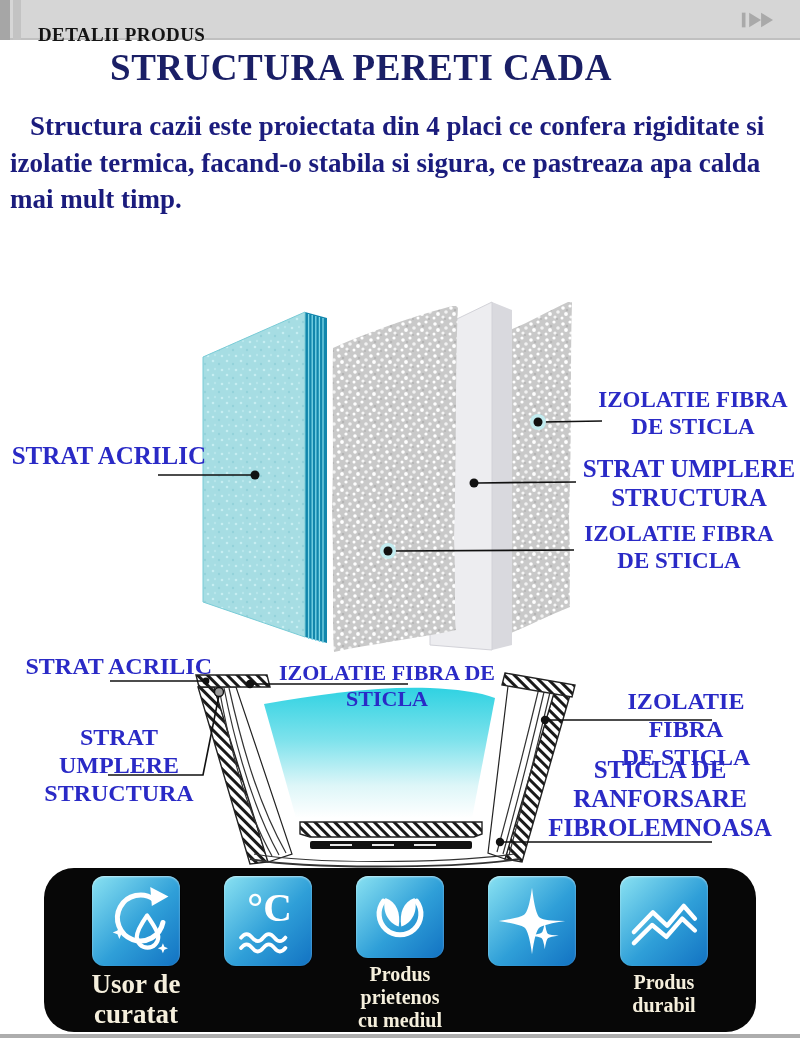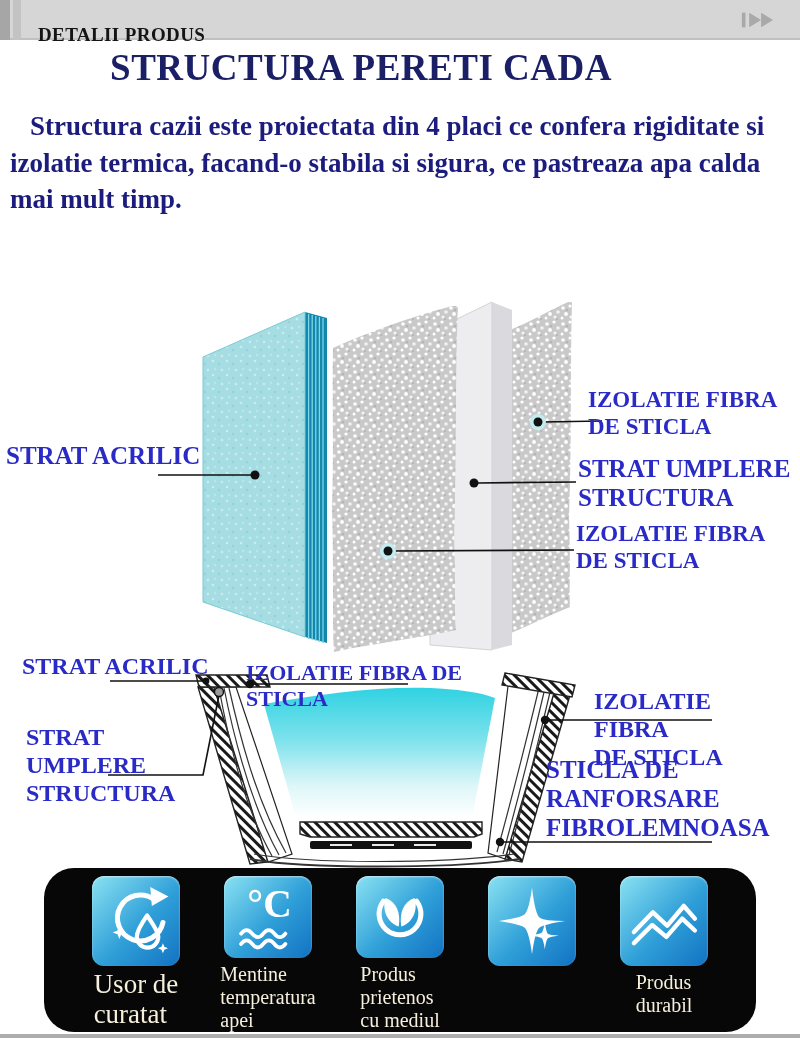--- a/index.html
+++ b/index.html
@@ -27,22 +27,22 @@
     font-size:37px;font-weight:bold;color:var(--title-navy);letter-spacing:.5px;padding-left:16px;}
   .para{position:absolute;left:10px;width:782px;font-size:27px;font-weight:bold;
     color:var(--navy);line-height:1.36;text-indent:20px;}
   .para1{top:96px;margin-top:12px;}
   .para2{top:211px;}
 
   
   .diag1{position:absolute;top:288px;left:0;width:800px;height:374px;}
   .diag2{position:absolute;top:648px;left:0;width:800px;height:222px;}
   .diag1 svg,.diag2 svg{position:absolute;top:0;left:0;}
-  .dlabel{position:absolute;font-weight:bold;color:var(--label-blue);white-space:pre-line;line-height:1.16;}
-  .dlabel.left-align{text-align:left;}
+  .dlabel{position:absolute;font-weight:bold;color:var(--label-blue);white-space:pre-line;text-align:center;line-height:1.16;}
+  .dlabel.left-align{text-align:right;}
 
   .d1-acrilic{left:6px;top:153px;width:200px;font-size:25px;}
   .d1-izo-top{left:588px;top:99px;width:210px;font-size:23px;}
   .d1-umplere{left:578px;top:166px;width:222px;font-size:25px;}
   .d1-izo-mid{left:576px;top:233px;width:206px;font-size:23px;}
 
   .d2-acrilic{left:22px;top:5px;width:190px;font-size:24px;}
   .d2-izo-center{left:246px;top:12px;width:282px;font-size:22px;}
   .d2-izo-right{left:594px;top:40px;width:184px;font-size:24px;}
   .d2-umplere{left:26px;top:76px;width:186px;font-size:24px;}
@@ -51,22 +51,22 @@
   
   .features{position:absolute;top:868px;left:44px;width:712px;height:164px;
     background:#070707;border-radius:30px;display:flex;justify-content:space-between;
     padding:8px 26px 0 26px;}
   .feature{width:132px;display:flex;flex-direction:column;align-items:center;}
   .tile{width:88px;height:90px;border-radius:12px;
     background:linear-gradient(135deg,var(--tile-top) 0%,var(--tile-mid) 55%,var(--tile-bottom) 100%);
     box-shadow:inset 0 1px 2px rgba(255,255,255,.55), 0 0 0 1px rgba(0,0,0,.45);
     display:flex;align-items:center;justify-content:center;}
   .tile svg{width:76px;height:76px;}
-  .caption{margin-top:5px;font-weight:normal;color:var(--caption-cream);
-    font-size:20px;line-height:1.15;white-space:pre-line;}
+  .caption{margin-top:5px;font-weight:bold;color:var(--caption-cream);
+    font-size:20px;line-height:1.15;text-align:center;white-space:pre-line;}
   .caption.big{font-size:27px;line-height:1.12;margin-top:3px;}
 
   .bottom-line{position:absolute;bottom:0;left:0;width:800px;height:4px;background:#adadad;}
 </style>
 </head>
 <body>
 
 <div class="page">
 
   <div class="hdr">
@@ -232,23 +232,20 @@
     </div>
 
     <div class="feature">
       <div class="tile">
         <svg viewBox="0 0 48 48">
           <text x="25" y="24" text-anchor="middle" font-family="Liberation Serif, serif" font-size="25" font-weight="bold" fill="#fff">°C</text>
           <path d="M7,34.5 q3.5,-4.5 7,0 t7,0 t7,0 t7,0" fill="none" stroke="#fff" stroke-width="2.4" stroke-linecap="round"></path>
           <path d="M7,41 q3.5,-4.5 7,0 t7,0 t7,0 t7,0" fill="none" stroke="#fff" stroke-width="2.4" stroke-linecap="round"></path>
         </svg>
       </div>
-      <div class="caption">Mentine
-temperatura
-apei</div>
     </div>
 
     <div class="feature">
       <div class="tile">
         <svg viewBox="0 0 48 48">
           <path d="M13.5,14 A13.2,13.2 0 1 0 34.5,14" fill="none" stroke="#fff" stroke-width="3.2" stroke-linecap="round"></path>
           <path d="M23.2,30 C16,27.5 12.5,20 14.8,12 C22,14.5 24.5,21.5 23.2,30 Z" fill="#fff"></path>
           <path d="M24.8,30 C32,27.5 35.5,20 33.2,12 C26,14.5 23.5,21.5 24.8,30 Z" fill="#fff"></path>
         </svg>
       </div>

